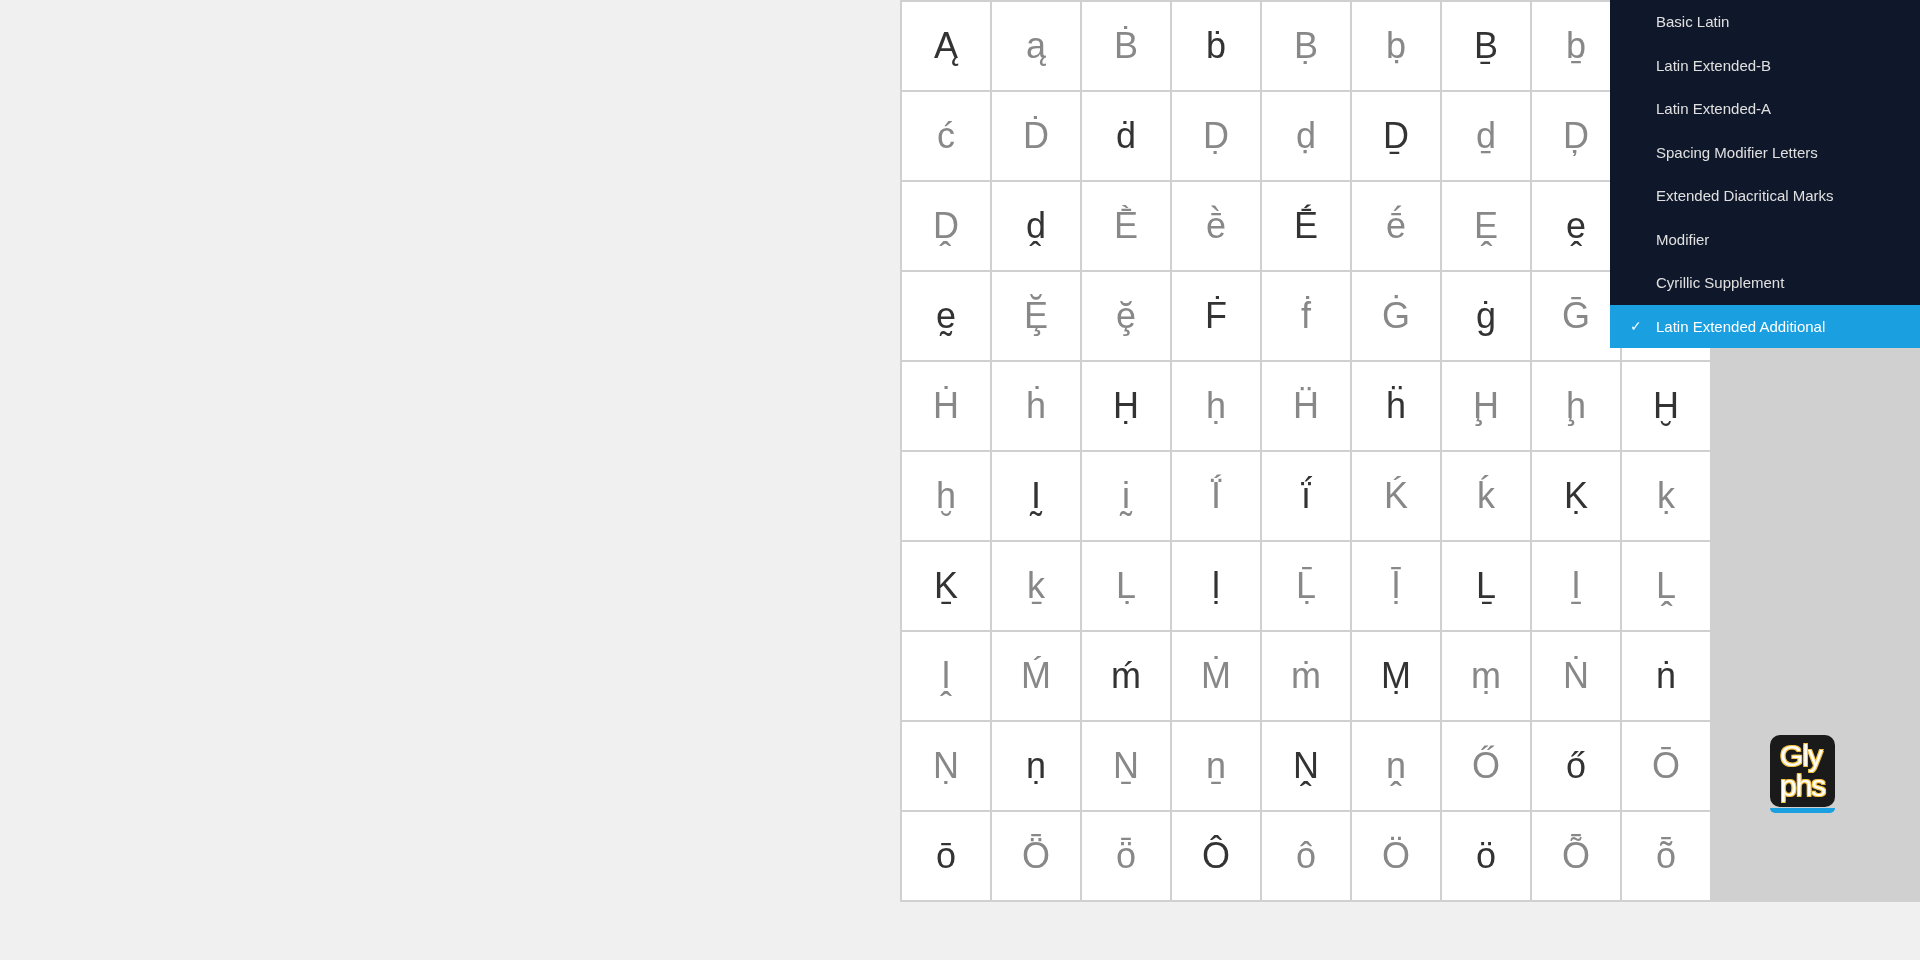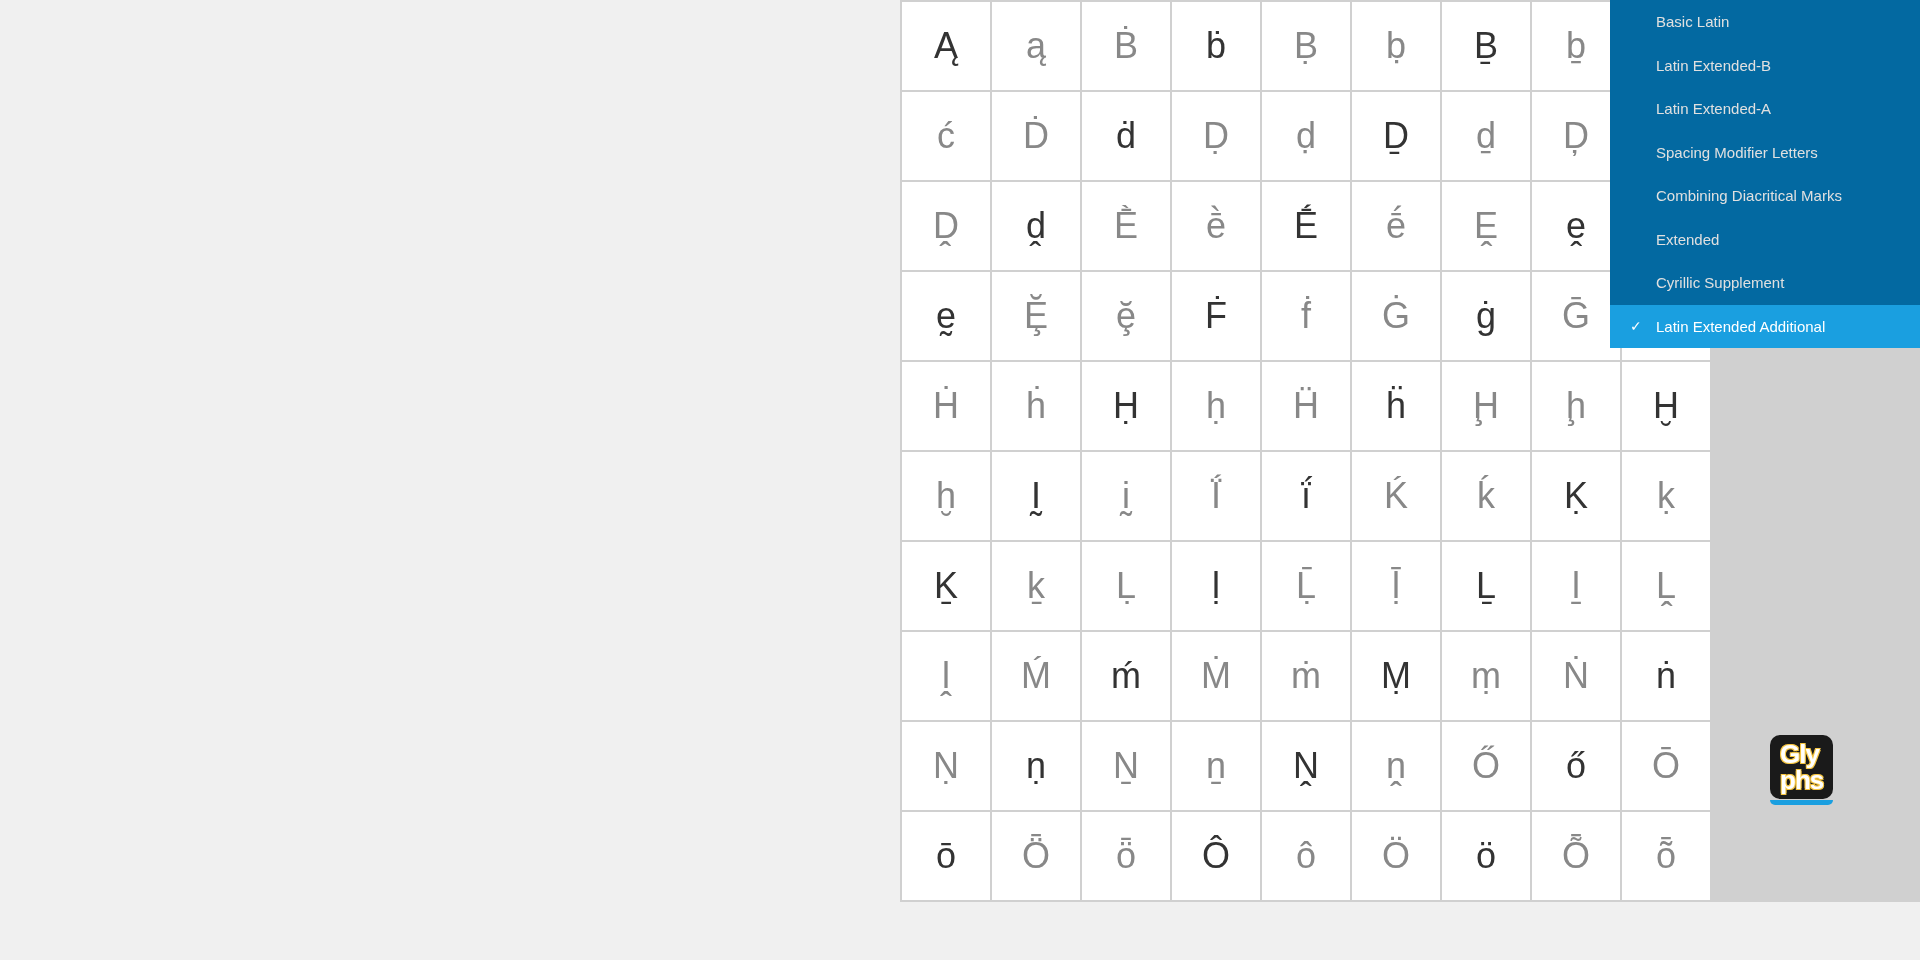--- a/index.html
+++ b/index.html
@@ -80,21 +80,21 @@
     .glyph-cell.dark {
       color: #333;
     }
 
     
     .dropdown-overlay {
       position: absolute;
       top: 0;
       right: 0;
       width: 310px;
-      background: #0369a1;
+      background: #0f172a;
       z-index: 10;
       border-radius: 0 0 0 4px;
     }
 
     .dropdown-item {
       padding: 12px 20px;
       color: #e0e0e0;
       font-size: 15px;
       cursor: pointer;
       display: flex;
@@ -246,40 +246,40 @@
       <div class="dropdown-item">
         <span class="check-icon"></span>
         <span class="label">Latin Extended-A</span>
       </div>
       <div class="dropdown-item">
         <span class="check-icon"></span>
         <span class="label">Spacing Modifier Letters</span>
       </div>
       <div class="dropdown-item">
         <span class="check-icon"></span>
-        <span class="label">Combining Diacritical Marks</span>
-      </div>
-      <div class="dropdown-item">
-        <span class="check-icon"></span>
-        <span class="label">Extended</span>
+        <span class="label">Extended Diacritical Marks</span>
+      </div>
+      <div class="dropdown-item">
+        <span class="check-icon"></span>
+        <span class="label">Modifier</span>
       </div>
       <div class="dropdown-item">
         <span class="check-icon"></span>
         <span class="label">Cyrillic Supplement</span>
       </div>
       <div class="dropdown-item selected">
         <span class="check-icon">✓</span>
         <span class="label">Latin Extended Additional</span>
       </div>
     </div>
 
   <div class="logo-watermark" style="position:absolute;bottom:145px;right:30px;z-index:5;">
     <div style="position:relative;display:inline-block;">
       <div style="background:#1a1a1a;border-radius:10px;padding:6px 10px;position:relative;">
-        <div style="font-size:26px;font-weight:700;color:#fff;line-height:1;letter-spacing:-1px;text-shadow:-1px -1px 0 #f5c542,1px -1px 0 #f5c542,-1px 1px 0 #f5c542,1px 1px 0 #f5c542;">
+        <div style="font-size:30px;font-weight:400;color:#fff;line-height:1;letter-spacing:-1px;text-shadow:-1px -1px 0 #f5c542,1px -1px 0 #f5c542,-1px 1px 0 #f5c542,1px 1px 0 #f5c542;">
           <span style="display:block;">Gly</span>
           <span style="display:block;">phs</span>
         </div>
       </div>
       <div style="position:absolute;bottom:-6px;left:0;right:0;height:5px;background:#1a9fe0;border-radius:0 0 5px 5px;"></div>
     </div>
   </div>
 </div>
 
 </body></html>

